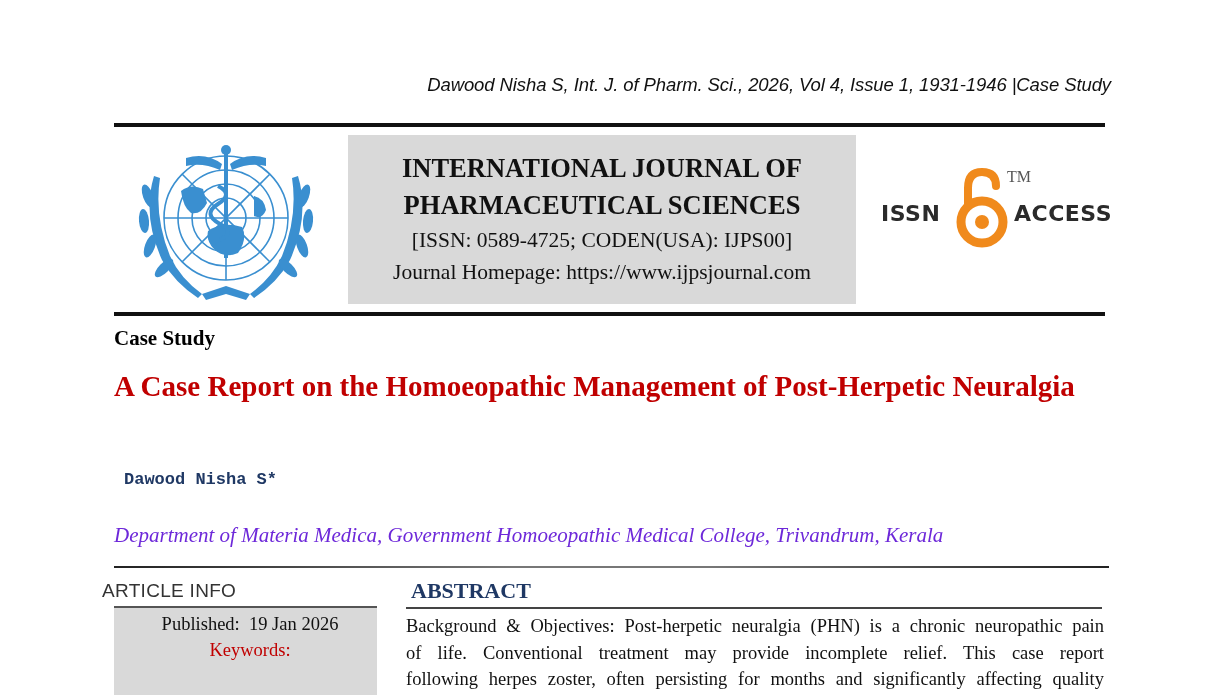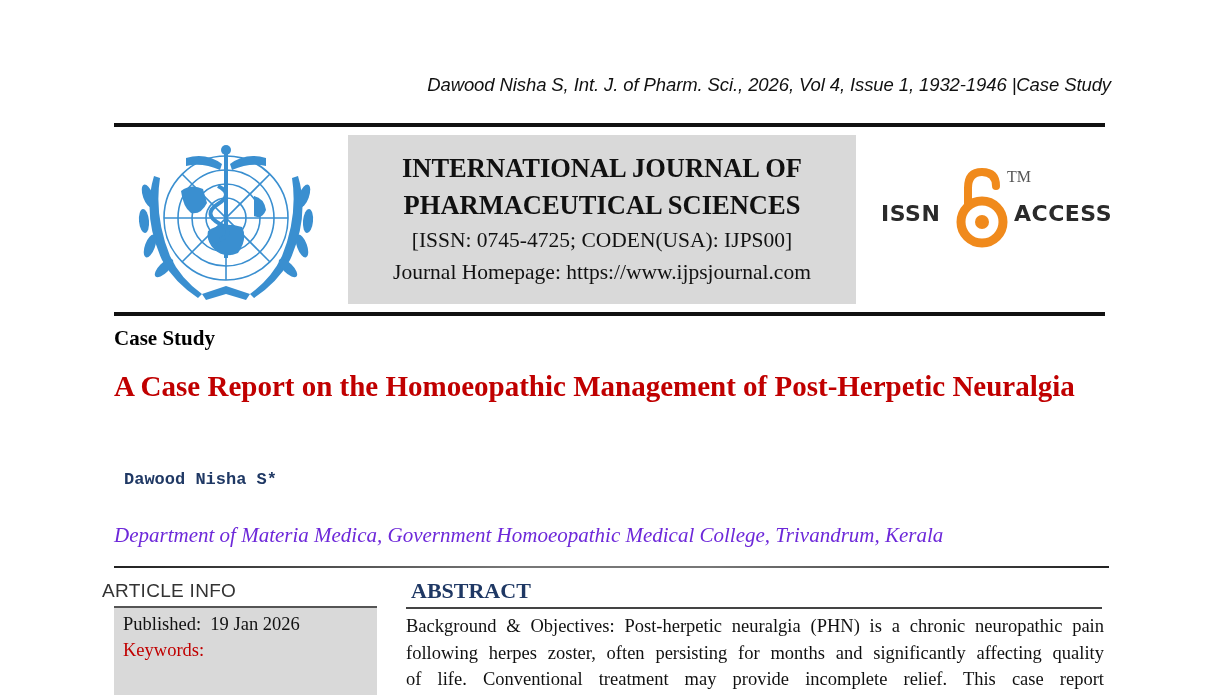--- a/index.html
+++ b/index.html
@@ -69,38 +69,38 @@
       position: absolute; left: 102px; top: 580px; font-family: "Liberation Sans", sans-serif;
       font-size: 19px; color: #333; letter-spacing: 0.3px; font-weight: normal;
     }
     .info-rule {
       position: absolute; left: 114px; top: 606px; width: 263px; height: 2px; background: #555;
     }
     .info-box {
       position: absolute; left: 114px; top: 608px; width: 263px; height: 90px; background: #d9d9d9;
       padding: 3px 0 0 9px;
     }
-    .info-line { font-size: 18.5px; line-height: 26px; color: #111; white-space: pre; }
+    .info-line { font-size: 18.5px; line-height: 26px; color: #111; white-space: pre; text-align: center; }
     .info-keywords-label { color: #c00000; }
 
     .abstract-heading {
       position: absolute; left: 411px; top: 578px; font-weight: bold; font-size: 22px; color: #1f3864; text-align: center;
     }
     .abstract-rule {
       position: absolute; left: 406px; top: 607px; width: 696px; height: 2px; background: #444;
     }
     .abstract-body {
       position: absolute; left: 406px; top: 613px; width: 698px;
       font-size: 18.5px; line-height: 26.5px; text-align: justify; text-align-last: justify; color: #111;
     }
   </style>
 </head>
 <body>
 
-<div class="running-header">Dawood Nisha S, Int. J. of Pharm. Sci., 2026, Vol 4, Issue 1, 1932-1946 |Case Study</div>
+<div class="running-header">Dawood Nisha S, Int. J. of Pharm. Sci., 2026, Vol 4, Issue 1, 1931-1946 |Case Study</div>
 <div class="rule-top"></div>
 
 <svg class="logo-emblem" viewBox="0 0 200 170">
   <g fill="none" stroke="#3a8fd0" stroke-width="1.6">
     <circle cx="100" cy="82" r="62"></circle>
     <circle cx="100" cy="82" r="48"></circle>
     <circle cx="100" cy="82" r="34"></circle>
     <circle cx="100" cy="82" r="20"></circle>
     <line x1="38" y1="82" x2="162" y2="82"></line>
     <line x1="100" y1="20" x2="100" y2="144"></line>
@@ -130,21 +130,21 @@
     <ellipse cx="162" cy="132" rx="5" ry="12" transform="rotate(-45 162 132)"></ellipse>
     <path d="M76 158 l24 -8 l24 8 l-4 6 l-20 -6 l-20 6z"></path>
   </g>
 </svg>
 
 <div class="masthead-box">
   <div class="masthead-title">
     <div>INTERNATIONAL JOURNAL OF</div>
     <div>PHARMACEUTICAL SCIENCES</div>
   </div>
-  <div class="masthead-issn">[ISSN: 0745-4725; CODEN(USA): IJPS00]</div>
+  <div class="masthead-issn">[ISSN: 0589-4725; CODEN(USA): IJPS00]</div>
   <div class="masthead-home">Journal Homepage: https://www.ijpsjournal.com</div>
 </div>
 
 <div class="oa-logo">
   <span class="oa-word" style="left:1px;">ISSN</span>
   <svg style="position:absolute; left:74px; top:0px;" width="56" height="85" viewBox="0 0 56 85">
     <path d="M14 38 V22 q0 -16 14 -16 q14 0 14 14" fill="none" stroke="#f08a1c" stroke-width="8" stroke-linecap="round"></path>
     <circle cx="28" cy="56" r="21" fill="none" stroke="#f08a1c" stroke-width="9"></circle>
     <circle cx="28" cy="56" r="7" fill="#f08a1c"></circle>
   </svg>
@@ -164,15 +164,15 @@
 <div class="info-rule"></div>
 <div class="info-box">
   <div class="info-line">Published:  19 Jan 2026</div>
   <div class="info-line info-keywords-label">Keywords:</div>
 </div>
 
 <div class="abstract-heading">ABSTRACT</div>
 <div class="abstract-rule"></div>
 <div class="abstract-body">
   <div>Background &amp; Objectives: Post-herpetic neuralgia (PHN) is a chronic neuropathic pain</div>
+  <div>of life. Conventional treatment may provide incomplete relief. This case report</div>
   <div>following herpes zoster, often persisting for months and significantly affecting quality</div>
-  <div>of life. Conventional treatment may provide incomplete relief. This case report</div>
 </div>
 
 </body></html>

